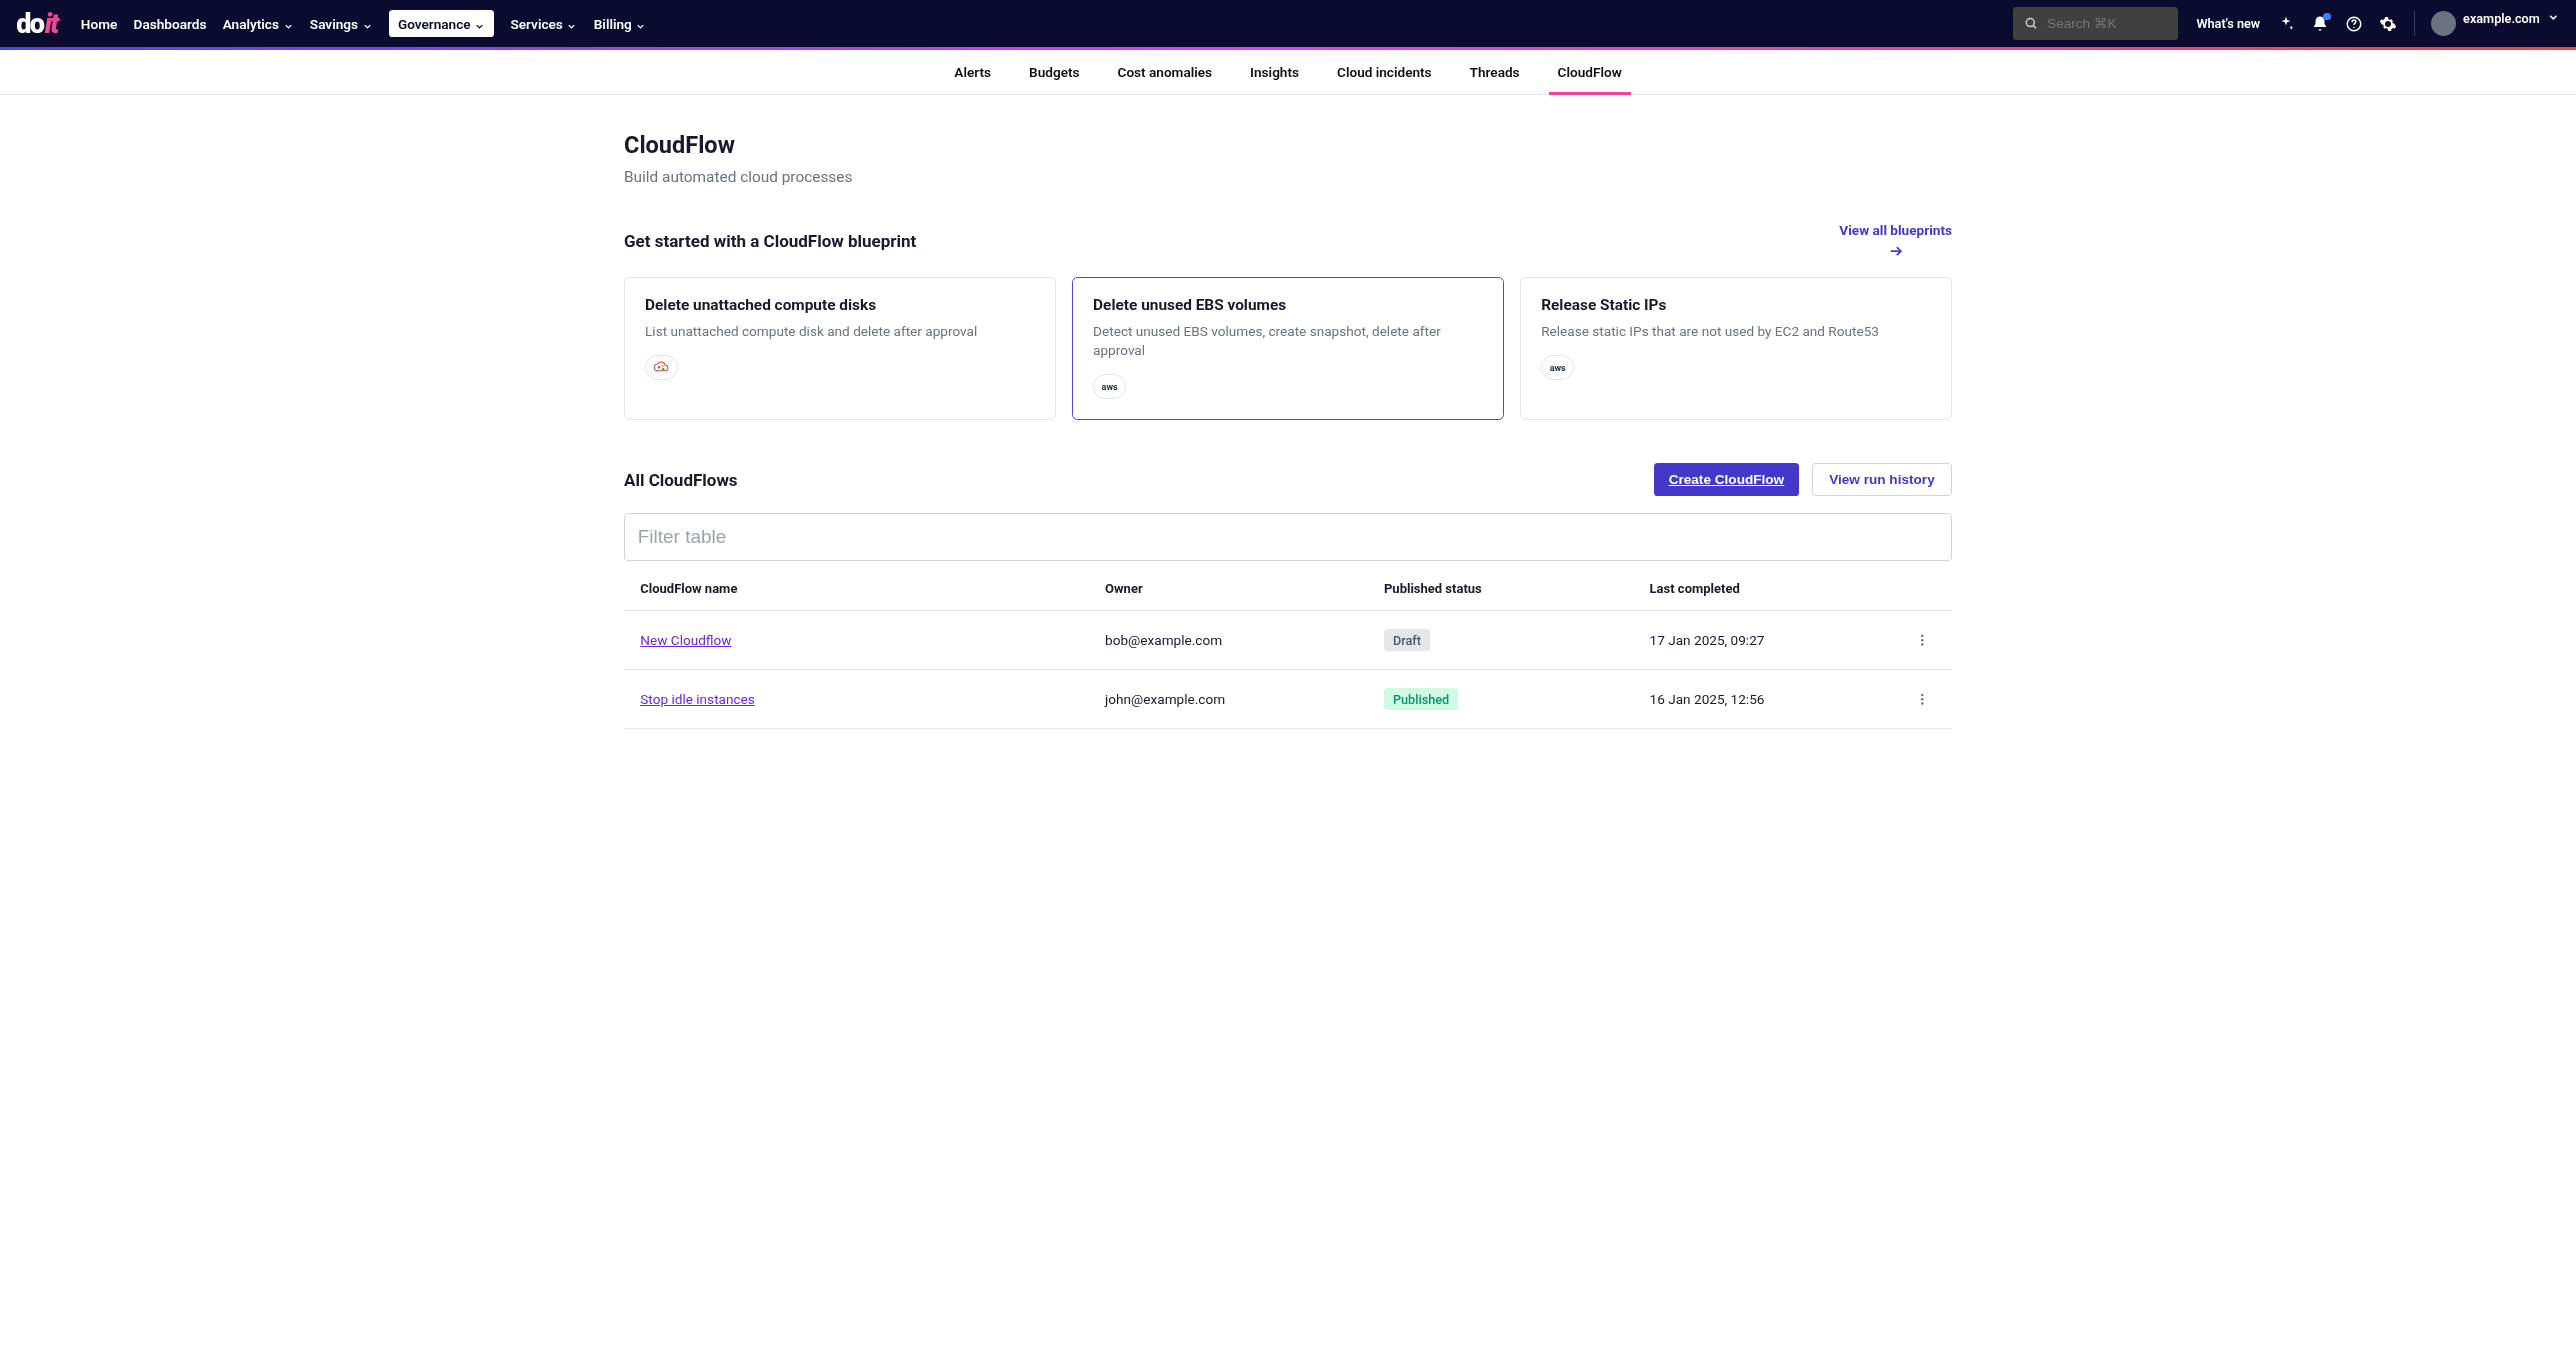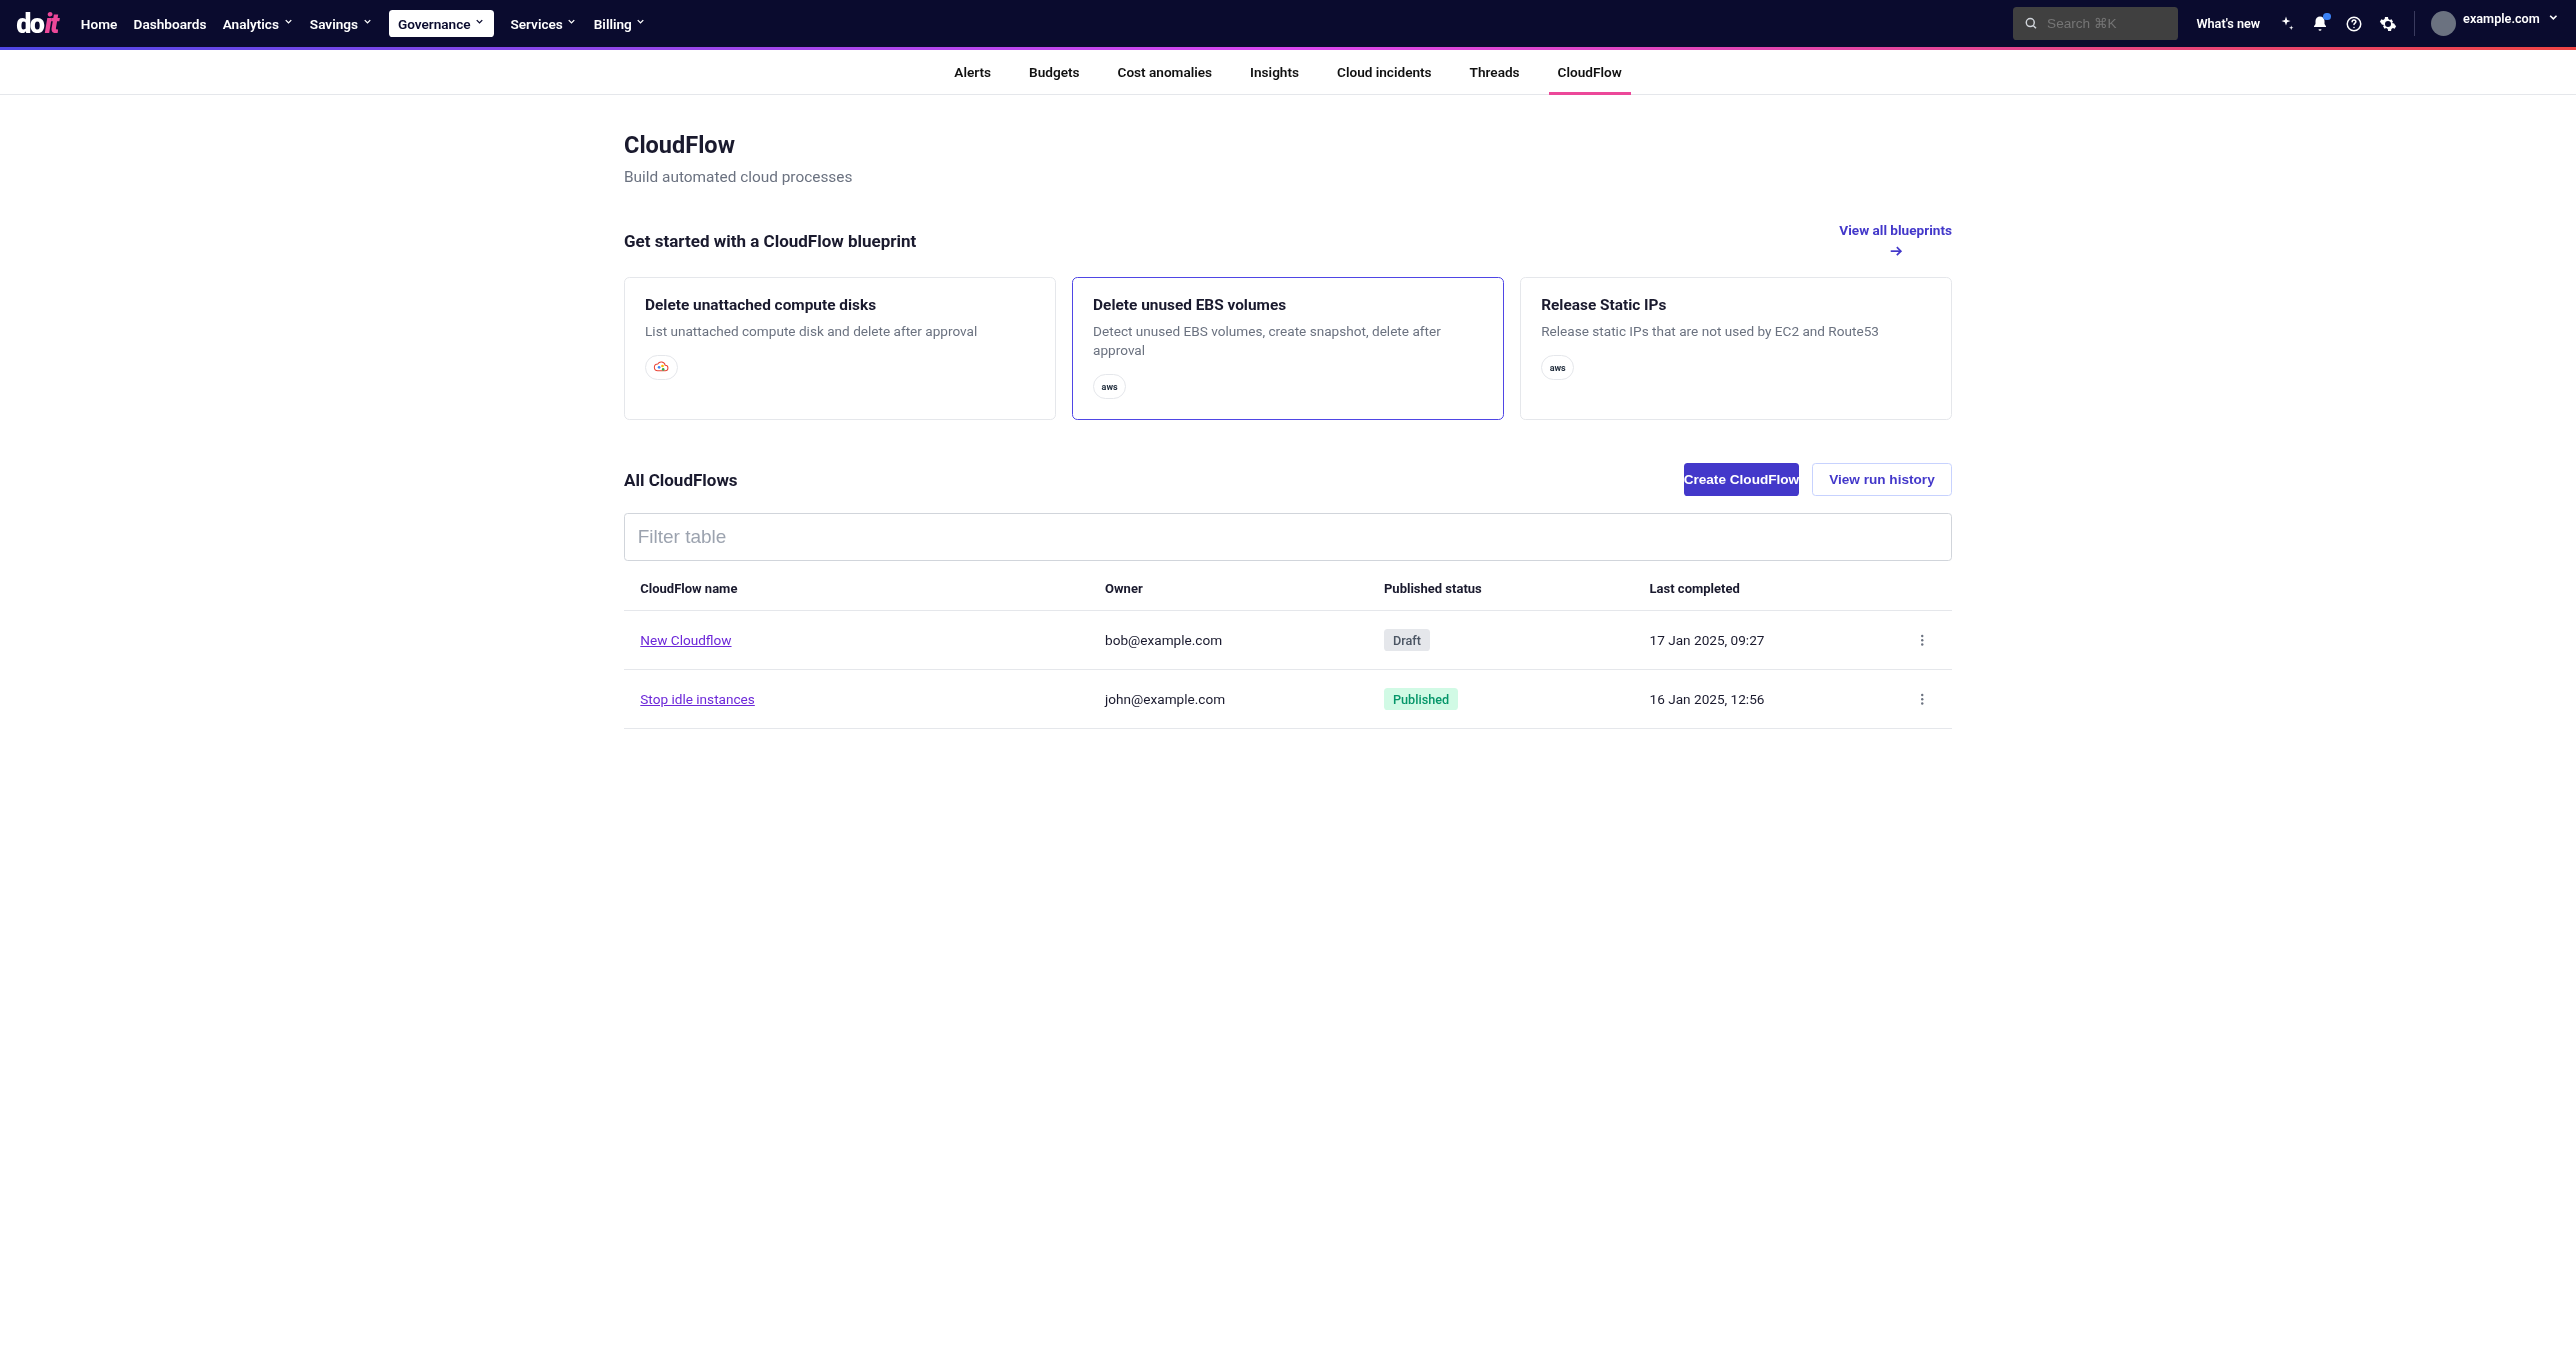--- a/index.html
+++ b/index.html
@@ -21,21 +21,21 @@
   }
   .navbar::after {
     content:"";
     position:absolute;left:0;right:0;bottom:-2.7px;height:2.7px;
     background: linear-gradient(90deg,#4f46e5 0%,#d946ef 50%,#ef4444 100%);
   }
   .logo { display:flex; align-items:center; gap:1.8px; margin-right:5.4px;}
   .logo .do { color:#fff; font-weight:900; font-size:27px; letter-spacing:-1.8px;}
   .logo .it { color:#ec4899; font-weight:900; font-size:27px; letter-spacing:-1.8px; font-style:italic;}
   .nav-links { display:flex; align-items:center; gap:16.3px;}
-  .nav-link { color:#fff; font-weight:600; font-size:13.6px; display:flex; align-items:flex-start; gap:3.6px; cursor:pointer;}
+  .nav-link { color:#fff; font-weight:600; font-size:13.6px; display:flex; align-items:flex-end; gap:3.6px; cursor:pointer;}
   .nav-link.active {
     background:#fff; color:#0a0b2e; padding:5.4px 9px; border-radius:3.6px;
   }
   .chev { width:11px; height:11px; }
   .spacer { flex:1; }
   .search-box {
     background:#404040; border-radius:3.6px; height:33px; width:165px;
     display:flex; align-items:center; padding:0 11px; gap:9px;
   }
   .search-box input {
@@ -76,21 +76,21 @@
     width:33px; height:25px; border:0.9px solid #e5e7eb; border-radius:12.7px;
     display:flex; align-items:center; justify-content:center; font-size:10px; font-weight:600;
   }
   .aws-chip { color:#b45309;}
   
   .table-head-row { display:flex; align-items:center; justify-content:space-between; margin-bottom:16.3px;}
   .table-head-row h2 { font-size:17px; font-weight:700;}
   .btn-group { display:flex; gap:12.7px;}
   .btn-primary {
     background:#4338ca; color:#fff; border:none; border-radius:3.6px;
-    padding:9px 0; font-weight:600; font-size:13.6px; cursor:pointer;
+    padding:9px 15px; font-weight:600; font-size:13.6px; cursor:pointer;text-decoration:underline;
   }
   .btn-outline {
     background:#fff; color:#4338ca; border:1.4px solid #c7d2fe; border-radius:3.6px;
     padding:8.1px 16.3px; font-weight:600; font-size:13.6px; cursor:pointer;
   }
   .filter-input {
     width:100%; border:0.9px solid #d1d5db; border-radius:3.6px; height:48px;
     padding:0 12.7px; font-size:19px; outline:none; color:#374151; margin-bottom:5.4px;
   }
   .filter-input::placeholder { color:#9ca3af;}

